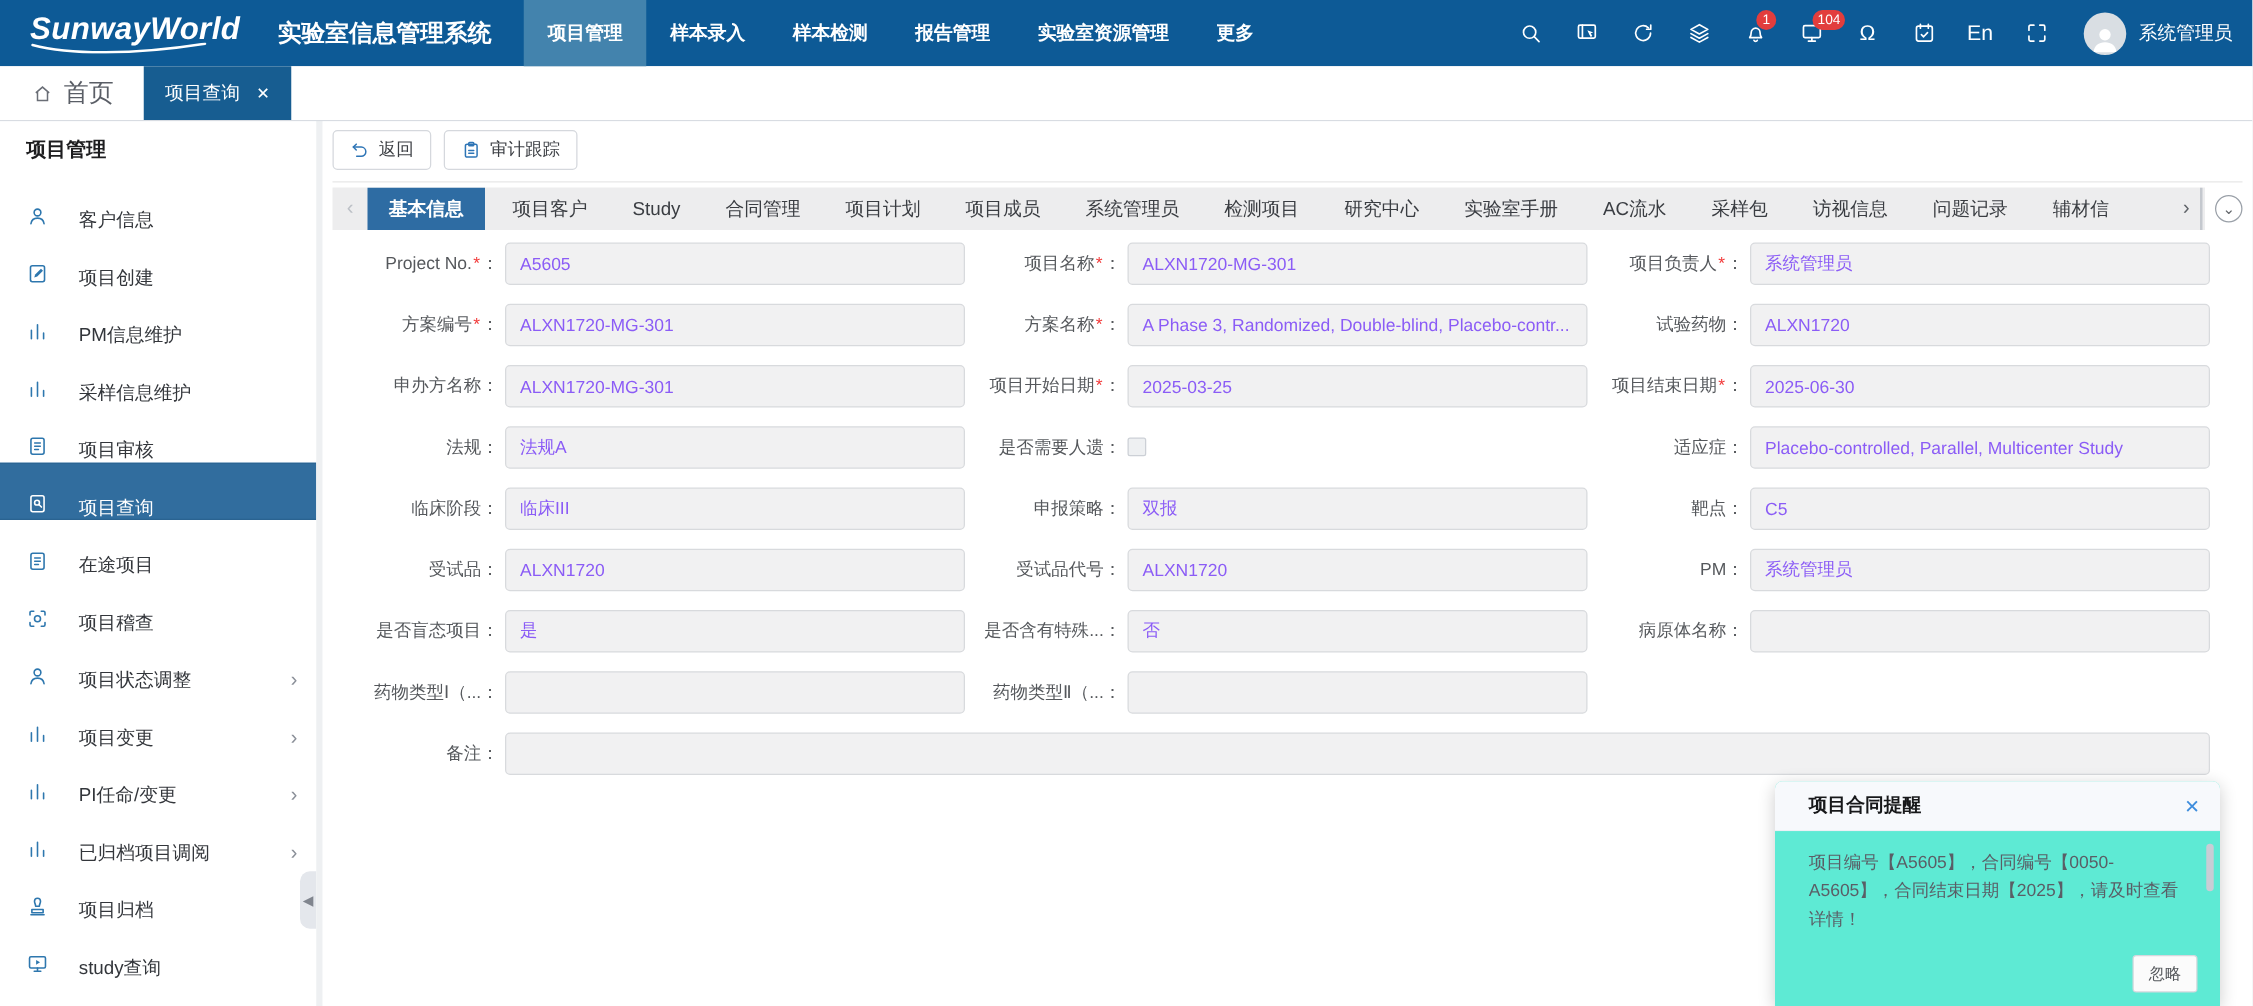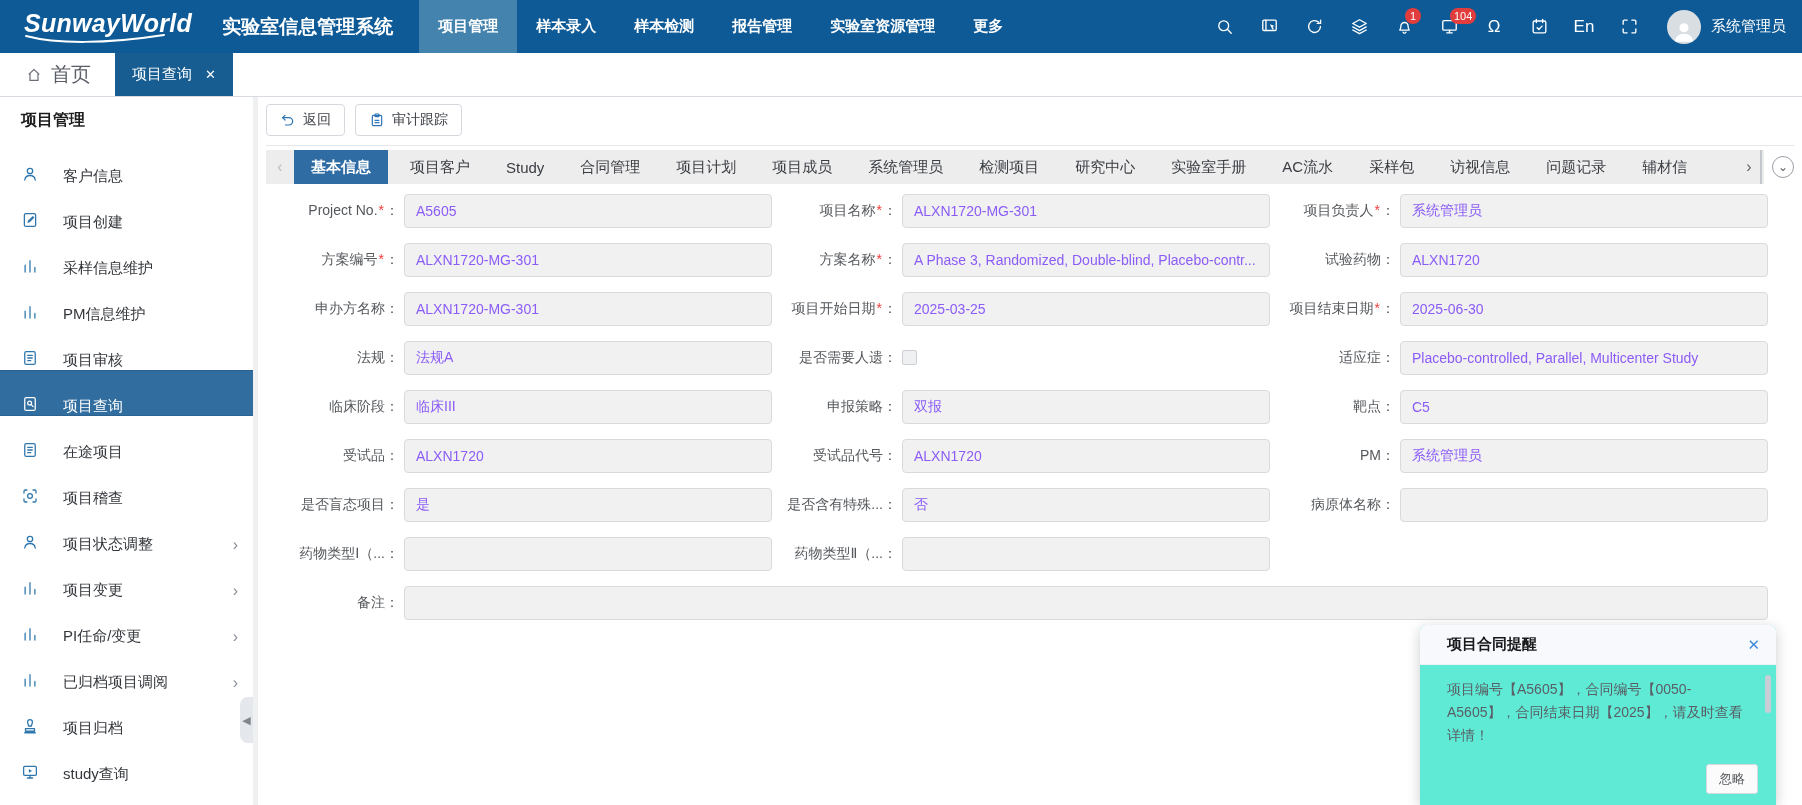--- a/index.html
+++ b/index.html
@@ -229,27 +229,27 @@
             <span><svg viewBox="0 0 24 24">
                 <rect x="4.5" y="3.5" width="15" height="17" rx="2"></rect>
                 <path class="sfill" d="M8.5 16l1-3.2 6.2-6.2 2.2 2.2-6.2 6.2z"></path>
               </svg></span>
             <span>项目创建</span>
           </div>
           <div class="sb-item">
             <span><svg viewBox="0 0 24 24">
                 <path d="M5.5 20v-9M12 20V5M18.5 20v-6"></path>
               </svg></span>
+            <span>PM信息维护</span>
+          </div>
+          <div class="sb-item">
+            <span><svg viewBox="0 0 24 24">
+                <path d="M5.5 20v-9M12 20V5M18.5 20v-6"></path>
+              </svg></span>
             <span>采样信息维护</span>
-          </div>
-          <div class="sb-item">
-            <span><svg viewBox="0 0 24 24">
-                <path d="M5.5 20v-9M12 20V5M18.5 20v-6"></path>
-              </svg></span>
-            <span>PM信息维护</span>
           </div>
           <div class="sb-item">
             <span><svg viewBox="0 0 24 24">
                 <rect x="5" y="3.5" width="14" height="17" rx="2"></rect>
                 <path d="M9 8.5h6M9 12h6M9 15.5h4"></path>
               </svg></span>
             <span>项目审核</span>
           </div>
           <div class="sb-item active">
             <span><svg viewBox="0 0 24 24">

